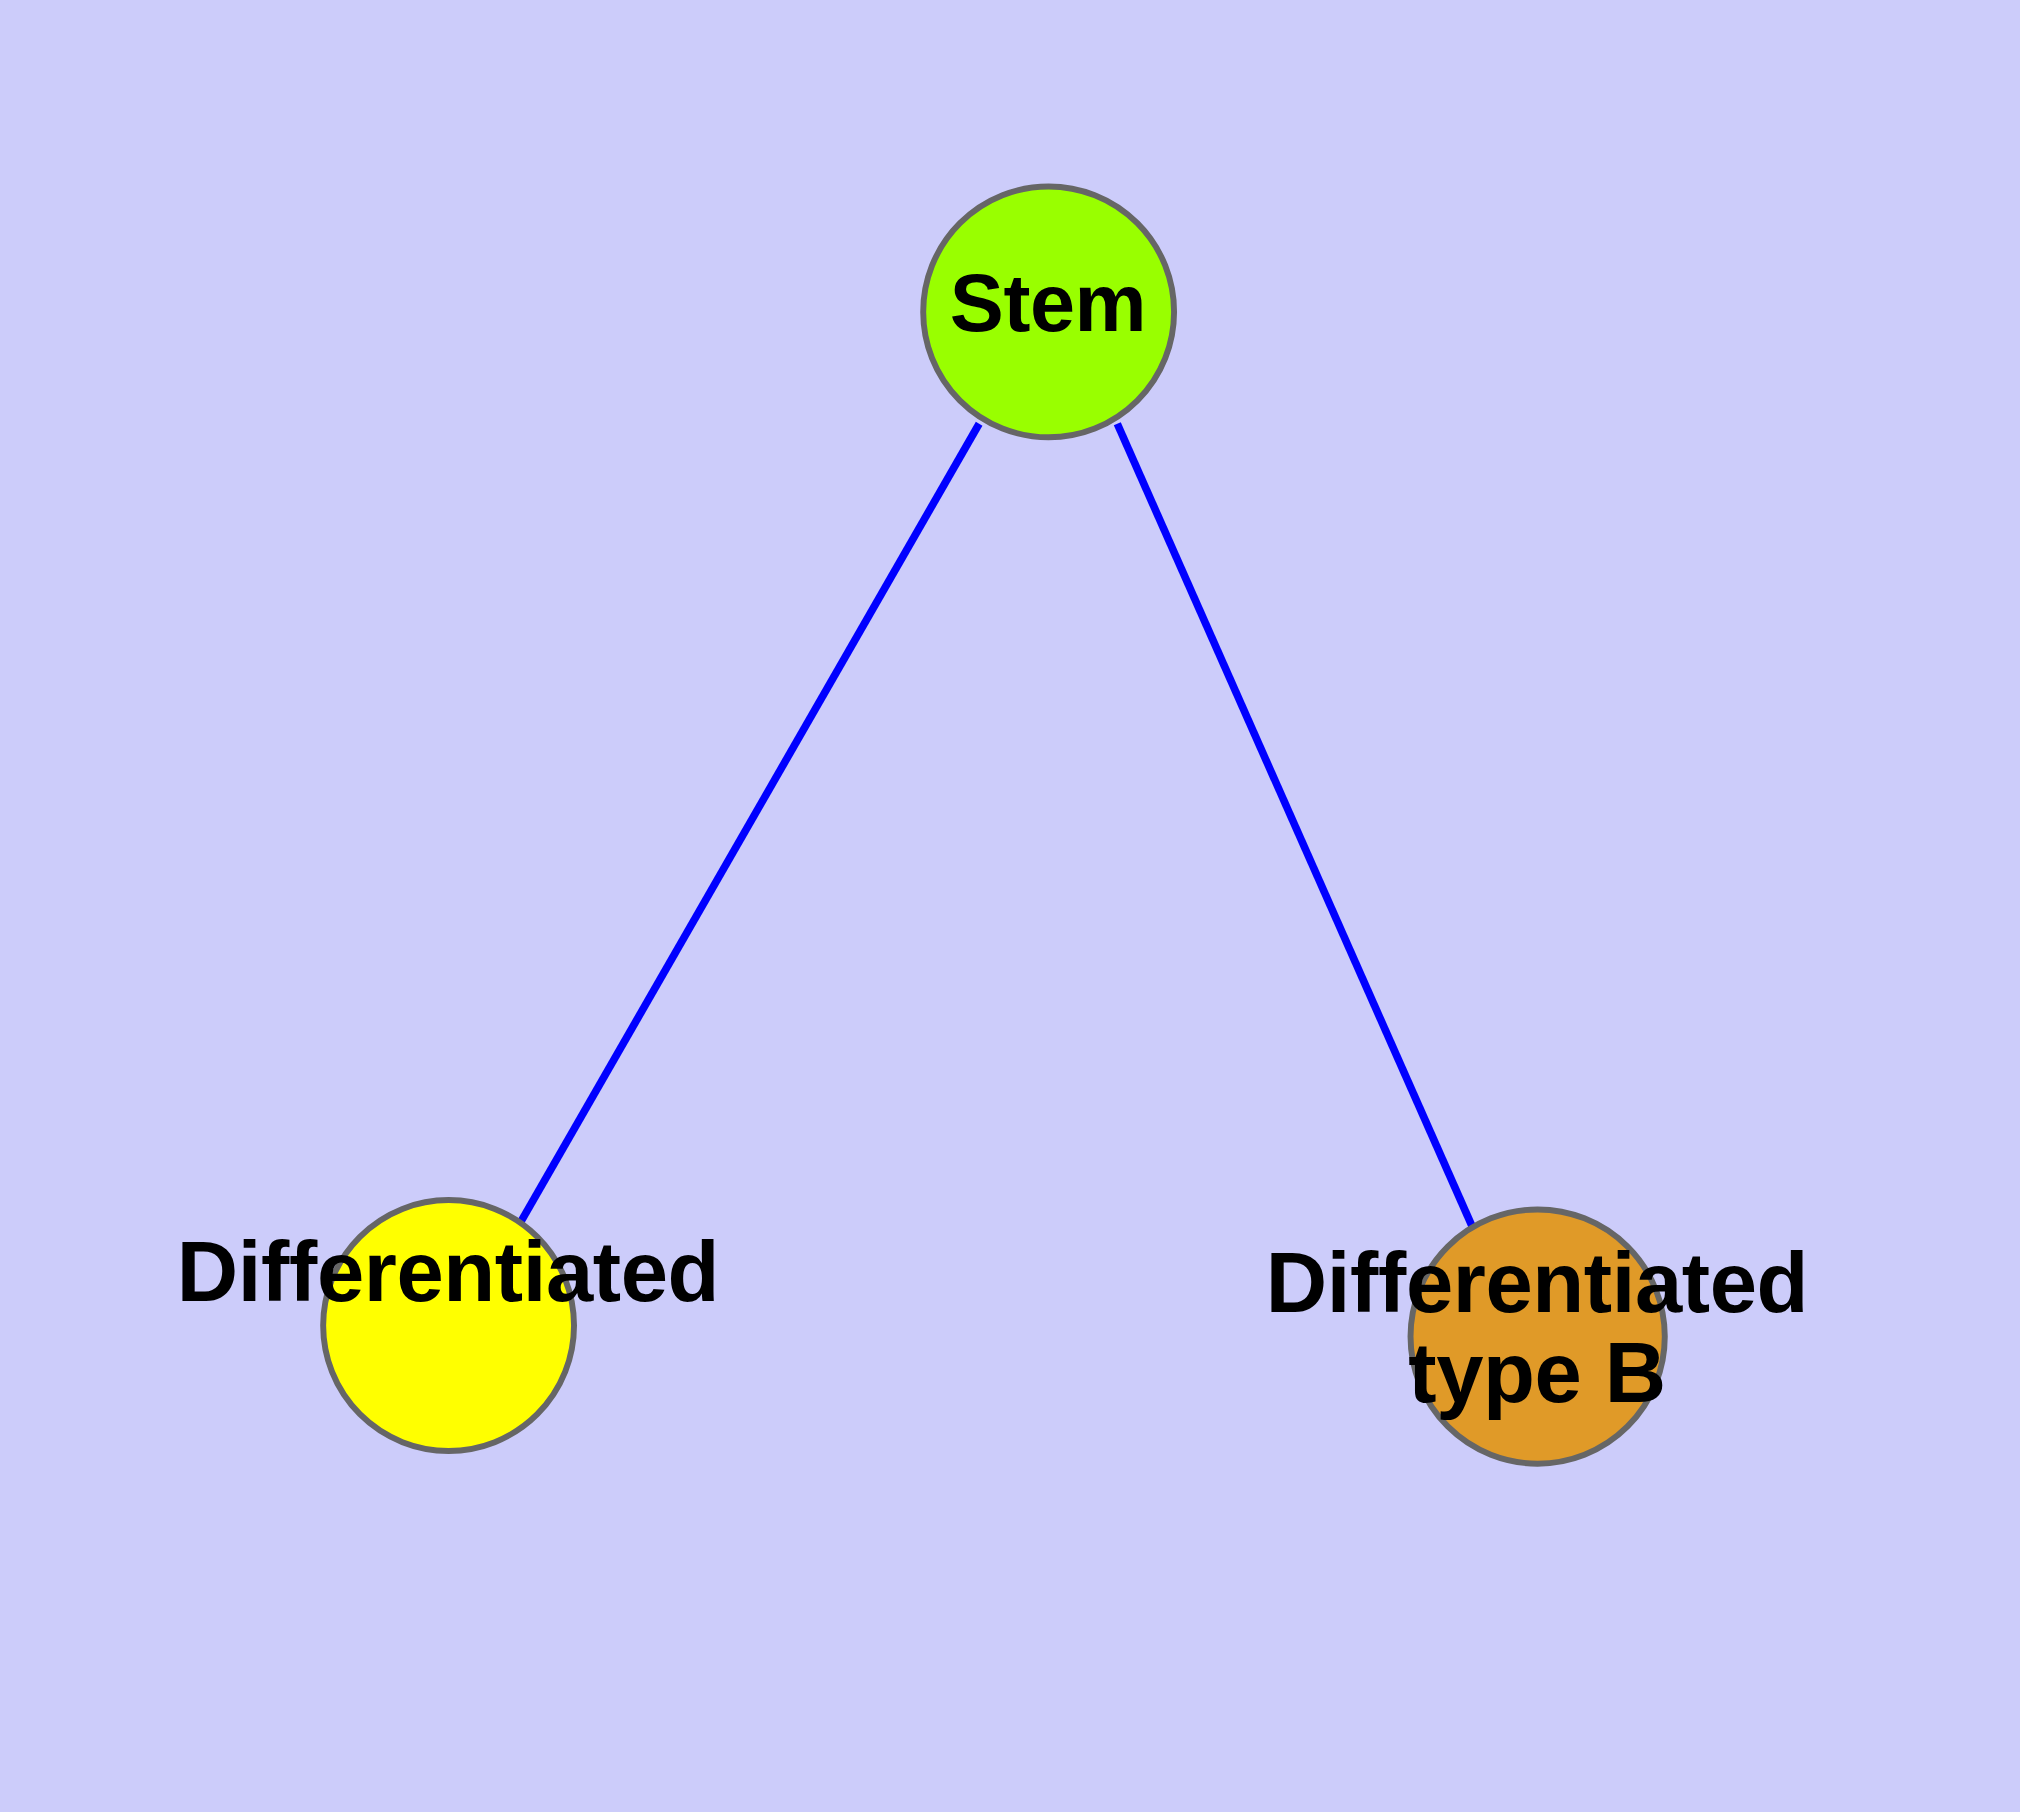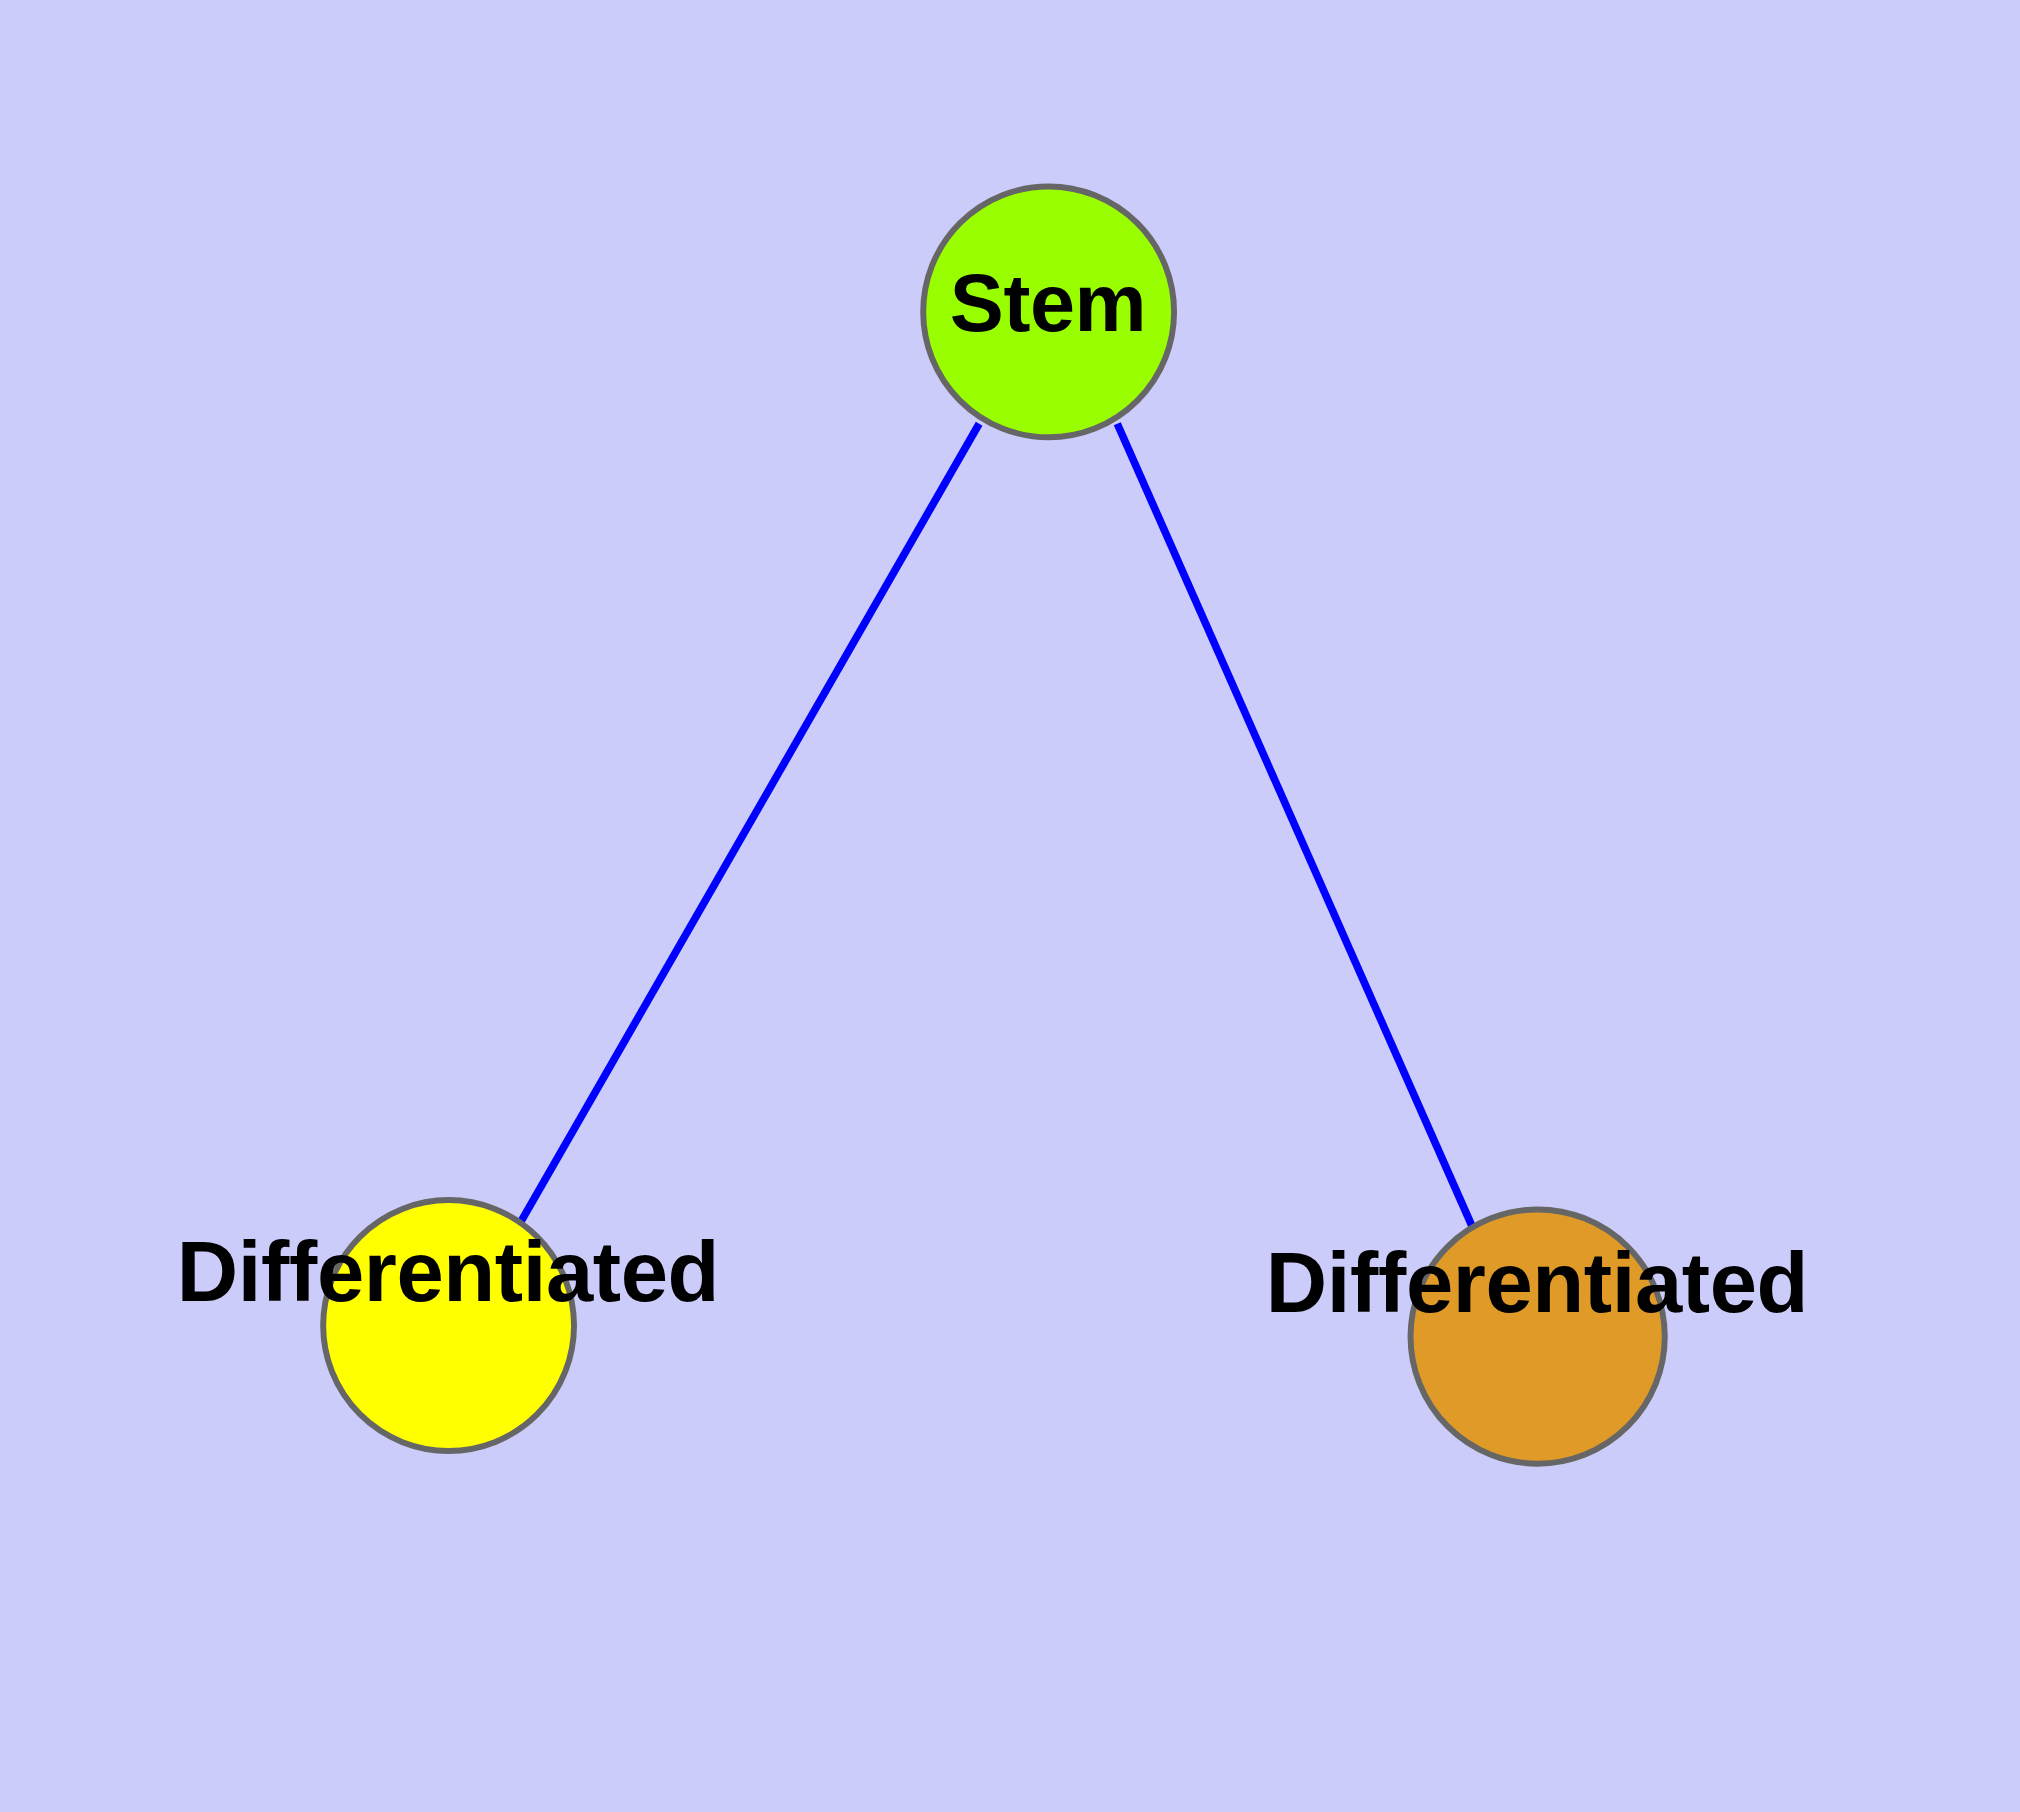--- a/index.html
+++ b/index.html
@@ -89,16 +89,17 @@
   <div class="node-label" id="label-stem" style="font-size: 81px; left: 1048px; color: rgb(0, 0, 0); top: 261px;">
     <span>Stem</span>
   </div>
 
   <div class="node-label" id="label-diff-a" style="font-size: 85px; left: 448px; color: rgb(0, 0, 0); top: 1227px;">
     <span>Differentiated</span>
   </div>
 
   <div class="node-label" id="label-diff-b" style="font-size: 85px; left: 1537px; color: rgb(0, 0, 0); top: 1238px;">
     <span>Differentiated</span>
+    <span>type B</span>
   </div>
 
 </div>
 
 
 </body></html>

